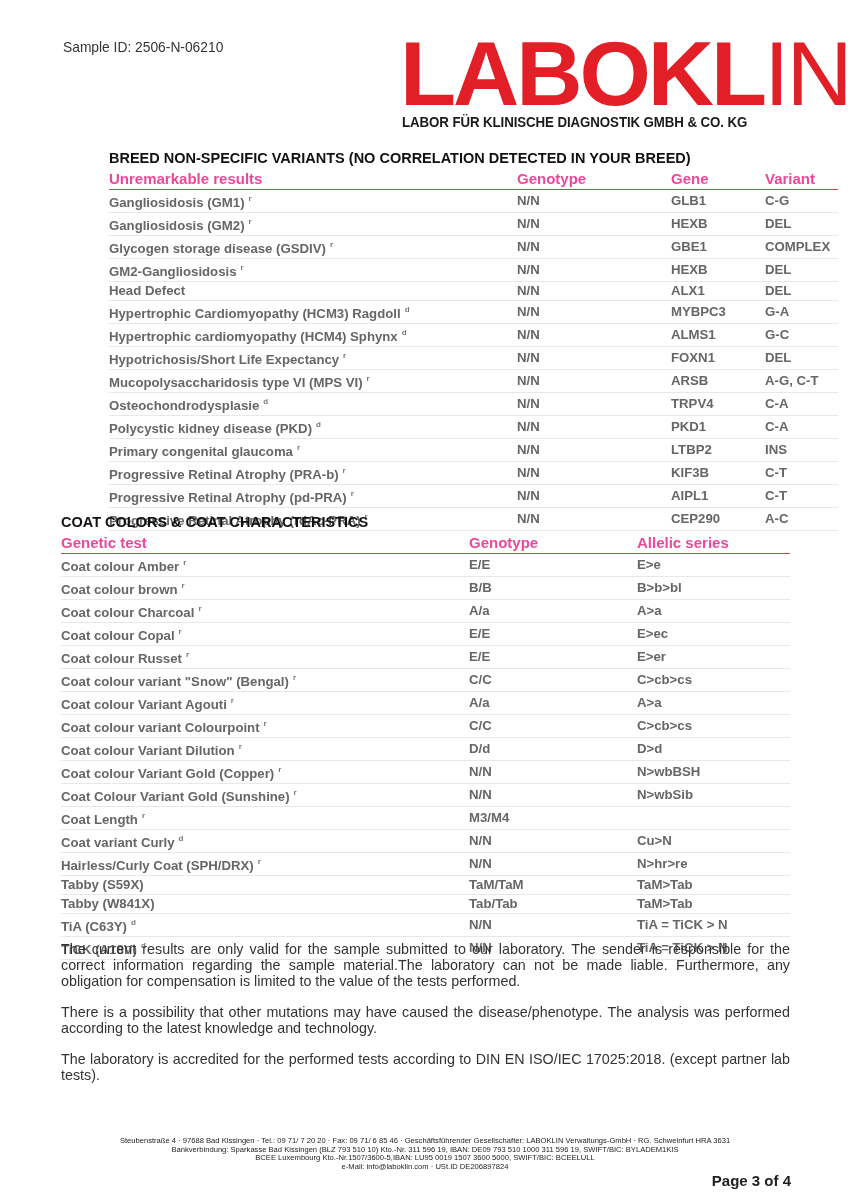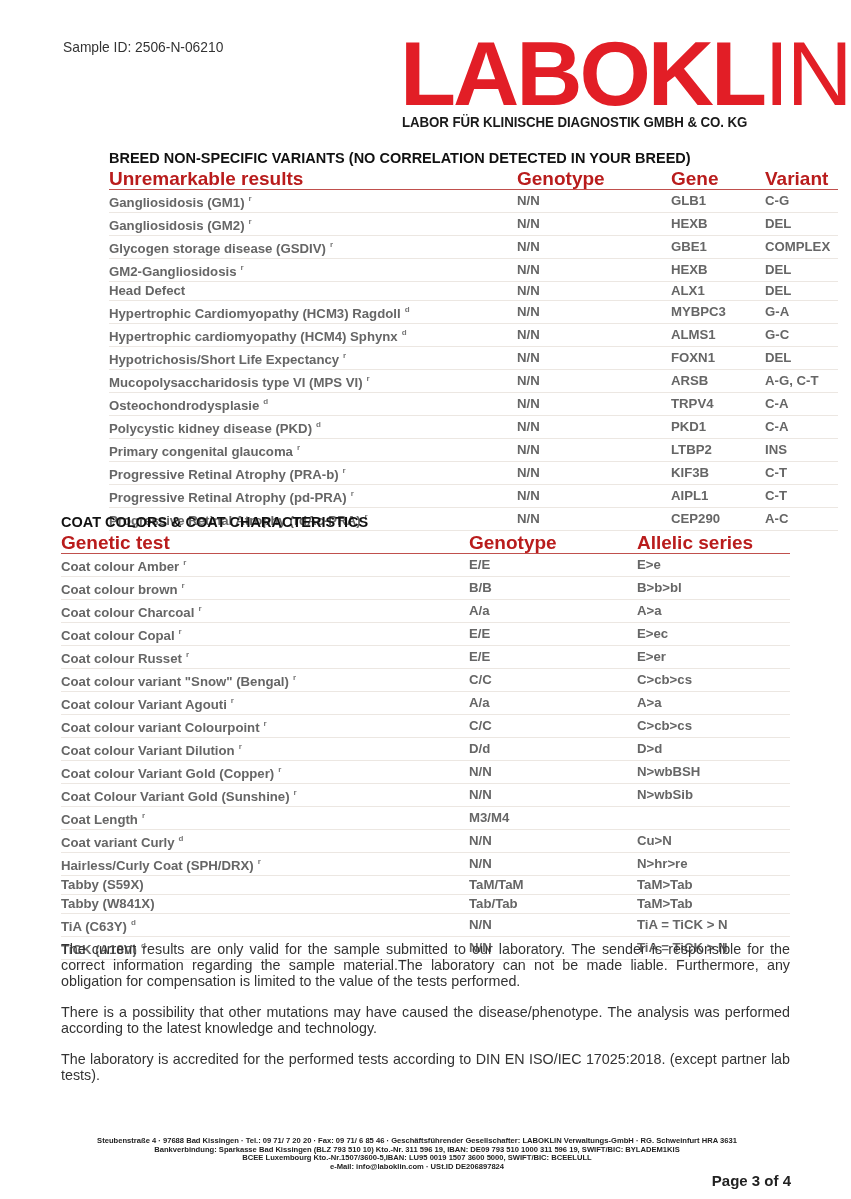--- a/index.html
+++ b/index.html
@@ -11,33 +11,33 @@
   .logo-word { font-family: "Liberation Sans", sans-serif; font-weight: bold; color: #e21e26;
                font-size: 90px; line-height: 72px; letter-spacing: -3px; display: block;
                transform: scaleX(1.02); transform-origin: left; height: 74px; overflow: visible; }
   .logo-word .thin { font-weight: normal; }
   .logo-sub { position: absolute; left: 2px; top: 76px; font-size: 14px; font-weight: bold; color: #1a1a1a;
               white-space: nowrap; transform: scaleX(0.95); transform-origin: left; letter-spacing: -0.1px; }
 
   .section { position: absolute; left: 61px; width: 729px; }
   .section-title { font-size: 14.5px; font-weight: bold; color: #111; margin: 0; height: 19px; line-height: 19px; }
   table { border-collapse: collapse; width: 729px; table-layout: fixed; }
-  th { text-align: left; font-weight: bold; color: #b91c1c; font-size: 19px; padding: 0; height: 21px;
+  th { text-align: left; font-weight: bold; color: #ec4899; font-size: 15px; padding: 0; height: 21px;
        line-height: 21px; border-bottom: 1.5px solid #c0504d; }
   td { font-size: 13.2px; font-weight: bold; color: #666; padding: 0; height: 18px; line-height: 18px;
        border-bottom: 1px solid #ece7e2; white-space: nowrap; overflow: visible; }
   sup.fn { font-size: 8px; font-weight: bold; color: #777; margin-left: 4px; vertical-align: 6px; }
 
   .col1a { width: 408px; } .col2a { width: 154px; } .col3a { width: 94px; } .col4a { width: 73px; }
   .col1b { width: 408px; margin-top: 26px; } .col2b { width: 168px; } .col3b { width: 153px; }
 
   .disclaimer { position: absolute; left: 61px; width: 729px; font-size: 14.3px; color: #333;
                 line-height: 16px; text-align: justify; margin: 0; }
-  .footer { position: absolute; left: 47px; width: 740px; top: 1137px; text-align: center;
-            font-size: 7.6px; font-weight: bold; color: #222; line-height: 8.6px; }
+  .footer { position: absolute; left: 55px; width: 740px; top: 1137px; text-align: center;
+            font-size: 7.6px; font-weight: normal; color: #222; line-height: 8.6px; }
   .footer div { white-space: nowrap; }
   .page-num { position: absolute; right: 60px; top: 1172px; font-size: 15px; font-weight: bold; color: #222; }
 </style>
 </head>
 <body>
 
 <div class="sample-id">Sample ID: 2506-N-06210</div>
 
 <div class="logo">
   <span class="logo-word"><span>LABOKL</span><span class="thin">IN</span></span>

